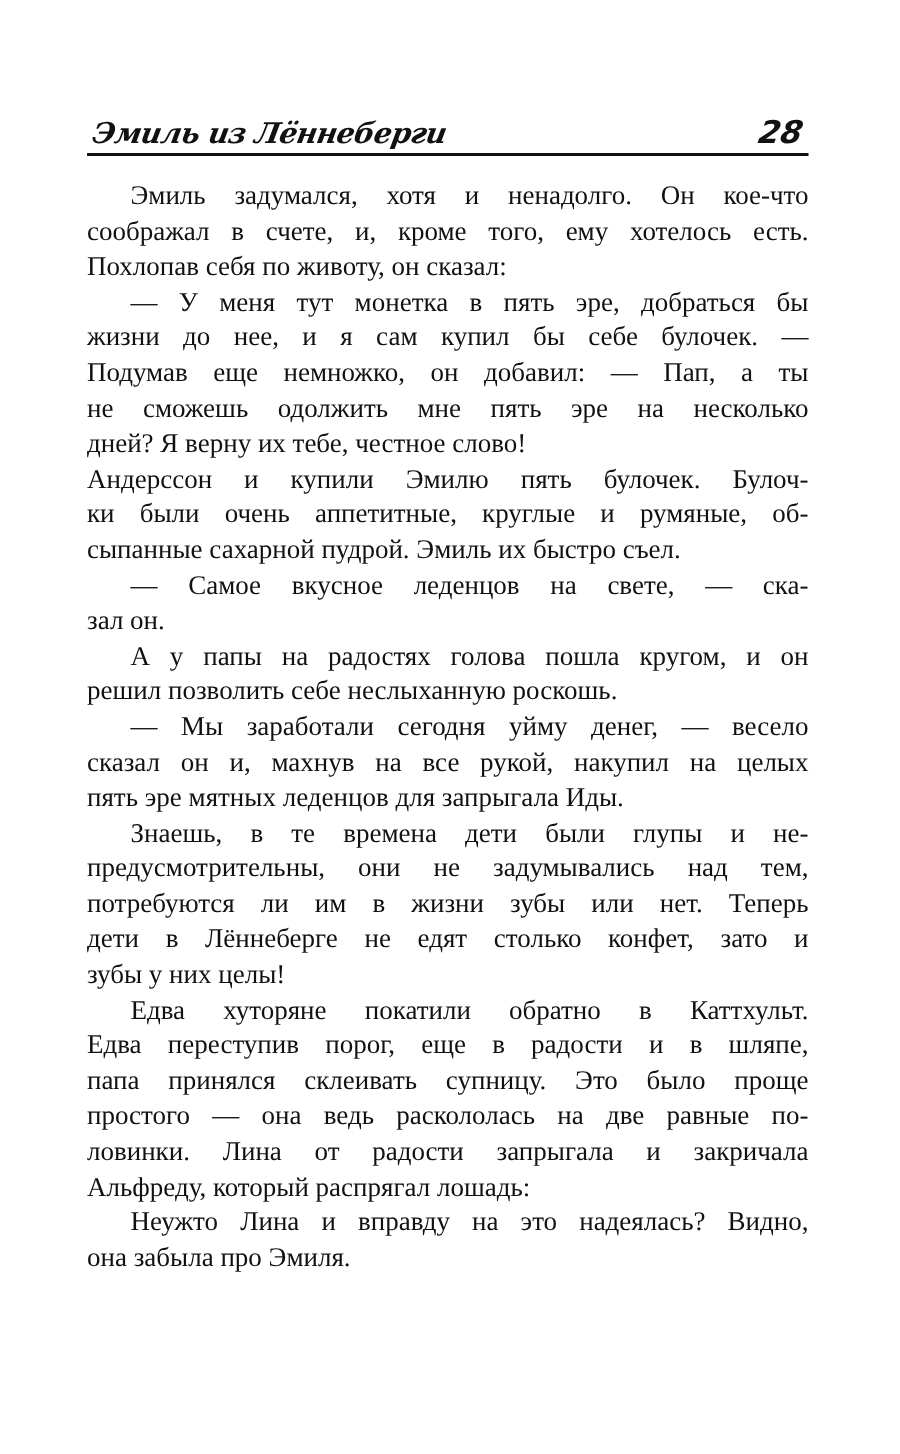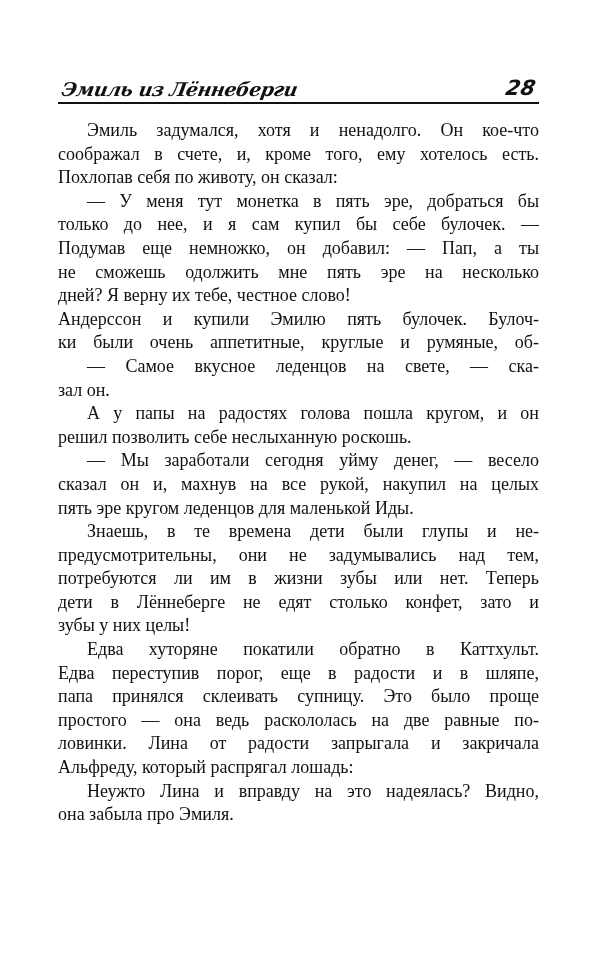--- a/index.html
+++ b/index.html
@@ -82,33 +82,34 @@
   <div class="running-head">
     <span class="running-title">Эмиль из Лённеберги</span>
     <span class="page-number">28</span>
   </div>
 
   <div class="body-text" id="body-text">
       <span class="line indent">Эмиль задумался, хотя и ненадолго. Он кое-что</span>
       <span class="line">соображал в счете, и, кроме того, ему хотелось есть.</span>
       <span class="line last">Похлопав себя по животу, он сказал:</span>
       <span class="line indent">— У меня тут монетка в пять эре, добраться бы</span>
-      <span class="line">только до нее, и я сам купил бы себе булочек. —</span>
+      <span class="line">жизни до нее, и я сам купил бы себе булочек. —</span>
       <span class="line">Подумав еще немножко, он добавил: — Пап, а ты</span>
       <span class="line">не сможешь одолжить мне пять эре на несколько</span>
       <span class="line last">дней? Я верну их тебе, честное слово!</span>
       <span class="line">Андерссон и купили Эмилю пять булочек. Булоч-</span>
       <span class="line">ки были очень аппетитные, круглые и румяные, об-</span>
+      <span class="line last">сыпанные сахарной пудрой. Эмиль их быстро съел.</span>
       <span class="line indent">— Самое вкусное леденцов на свете, — ска-</span>
       <span class="line last">зал он.</span>
       <span class="line indent">А у папы на радостях голова пошла кругом, и он</span>
       <span class="line last">решил позволить себе неслыханную роскошь.</span>
       <span class="line indent">— Мы заработали сегодня уйму денег, — весело</span>
       <span class="line">сказал он и, махнув на все рукой, накупил на целых</span>
-      <span class="line last">пять эре кругом леденцов для маленькой Иды.</span>
+      <span class="line last">пять эре мятных леденцов для запрыгала Иды.</span>
       <span class="line indent">Знаешь, в те времена дети были глупы и не-</span>
       <span class="line">предусмотрительны, они не задумывались над тем,</span>
       <span class="line">потребуются ли им в жизни зубы или нет. Теперь</span>
       <span class="line">дети в Лённеберге не едят столько конфет, зато и</span>
       <span class="line last">зубы у них целы!</span>
       <span class="line indent">Едва хуторяне покатили обратно в Каттхульт.</span>
       <span class="line">Едва переступив порог, еще в радости и в шляпе,</span>
       <span class="line">папа принялся склеивать супницу. Это было проще</span>
       <span class="line">простого — она ведь раскололась на две равные по-</span>
       <span class="line">ловинки. Лина от радости запрыгала и закричала</span>

